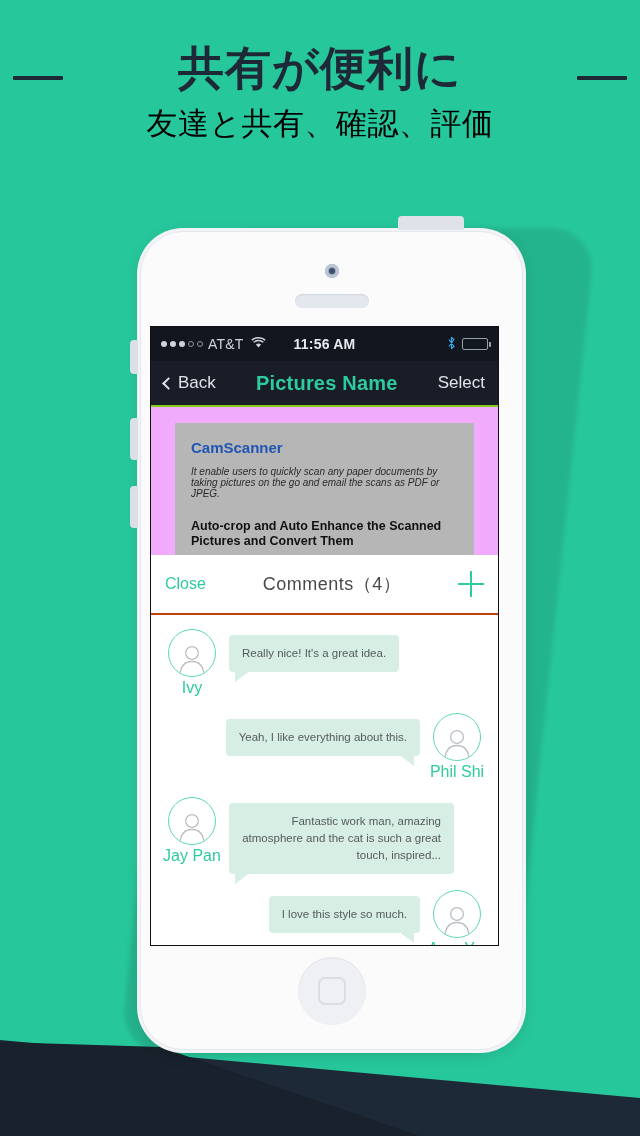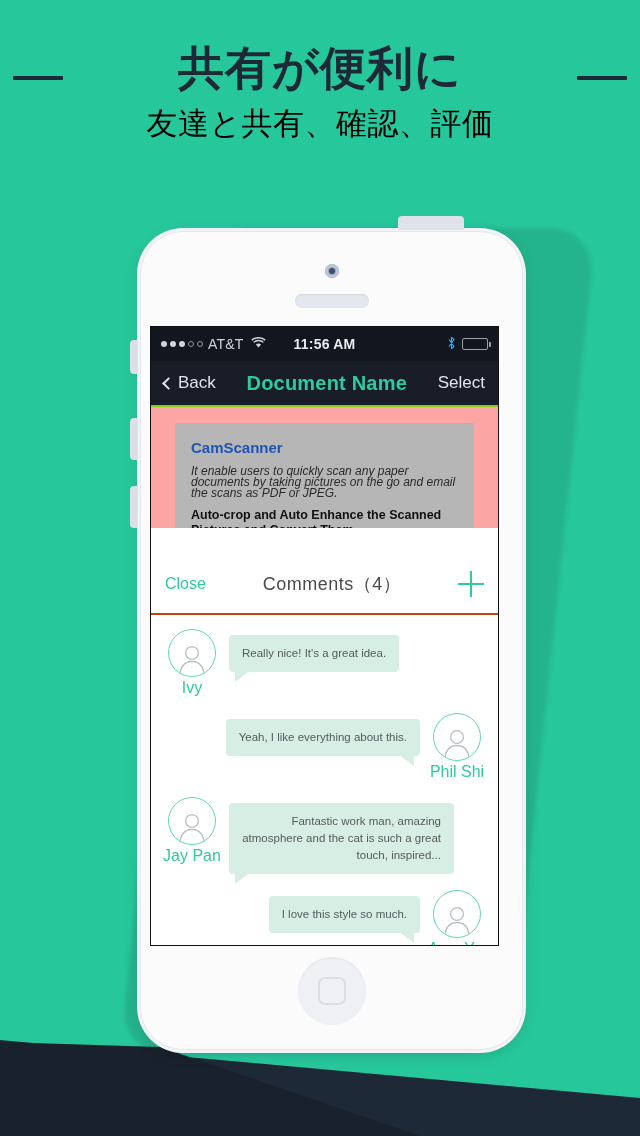--- a/index.html
+++ b/index.html
@@ -155,28 +155,28 @@
   .nav-back { display: flex; align-items: center; gap: 5px; color: #dfe3ea; font-size: 17px; }
   .chev-left {
     width: 9px; height: 9px; border-left: 2px solid #dfe3ea; border-bottom: 2px solid #dfe3ea;
     transform: rotate(45deg);
   }
   .nav-title { color: #2ecb9f; font-size: 20px; font-weight: bold; letter-spacing: 0.2px; }
   .nav-select { color: #dfe3ea; font-size: 17px; }
 
   
   .doc-area {
-    background: #fca5a5; height: 121px; position: relative; overflow: hidden;
+    background: #f0abfc; height: 148px; position: relative; overflow: hidden;
   }
   .doc-page {
     position: absolute; left: 24px; top: 16px; right: 24px; bottom: -20px;
     background: #b6b6b6; padding: 16px 16px 0 16px;
   }
   .doc-brand { color: #1f55b5; font-size: 15px; font-weight: bold; margin-bottom: 10px; }
-  .doc-desc { font-style: italic; font-size: 12px; line-height: 11px; color: #2b2b2b; margin-bottom: 9px; }
+  .doc-desc { font-style: italic; font-size: 10px; line-height: 11px; color: #2b2b2b; margin-bottom: 20px; }
   .doc-head { font-size: 12.5px; font-weight: bold; color: #111; line-height: 15px; }
 
   
   .comments-panel {
     position: absolute; left: 0; right: 0; bottom: 0; top: 228px;
     background: #ffffff;
     display: flex; flex-direction: column;
   }
   .comments-header {
     height: 60px; display: flex; align-items: center; justify-content: space-between;
@@ -297,21 +297,21 @@
           <span class="battery-cap"></span>
         </span>
       </div>
     </div>
 
     <div class="nav-bar">
       <div class="nav-back">
         <span class="chev-left"></span>
         <span>Back</span>
       </div>
-      <div class="nav-title">Document Name</div>
+      <div class="nav-title">Pictures Name</div>
       <div class="nav-select">Select</div>
     </div>
 
     <div class="doc-area">
       <div class="doc-page">
         <div class="doc-brand">CamScanner</div>
         <div class="doc-desc">It enable users to quickly scan any paper documents by taking pictures on the go and email the scans as PDF or JPEG.</div>
         <div class="doc-head">Auto-crop and Auto Enhance the Scanned Pictures and Convert Them</div>
       </div>
     </div>

